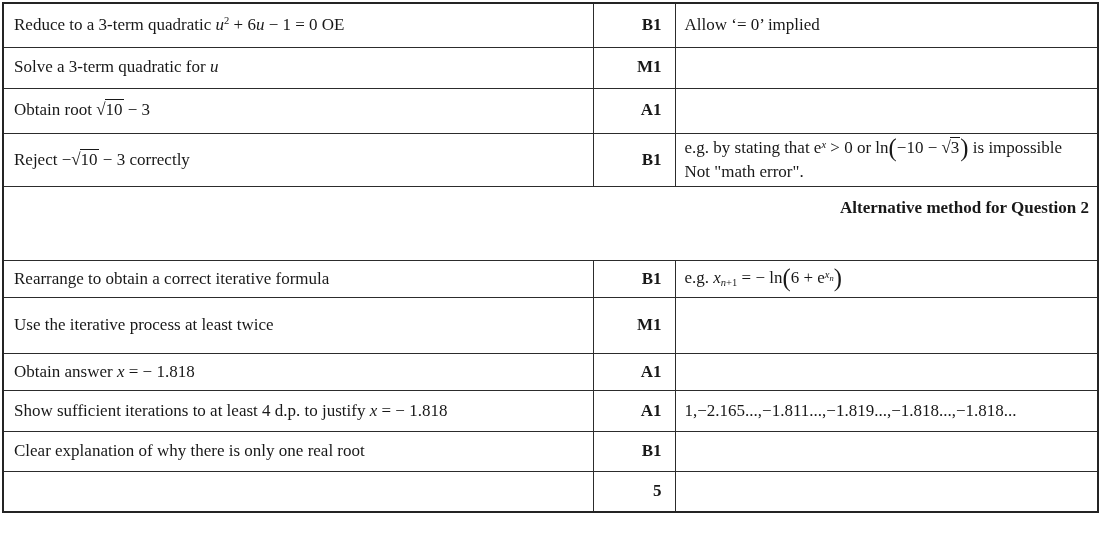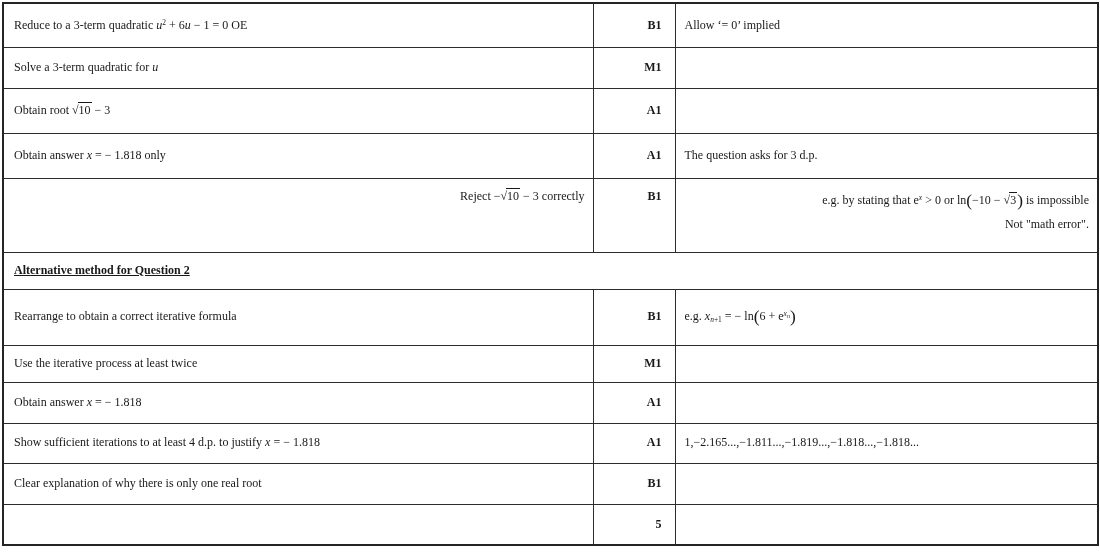--- a/index.html
+++ b/index.html
@@ -11,21 +11,21 @@
   table.ms{
     border-collapse:collapse;table-layout:fixed;
     width:1095px;margin:2px;
     border:2.4px solid #242424;background:#ffffff;
   }
   col.c-desc{width:590px;}
   col.c-mark{width:82px;}
   col.c-comment{width:423px;}
   td{
     border:1.6px solid #2c2c2c;
-    font-size:12px;line-height:1.42;
+    font-size:17px;line-height:1.42;
     vertical-align:middle;padding:2px 8px;overflow:hidden;
   }
   td.desc{padding-left:10px;}
   td.mark{text-align:right;font-weight:bold;padding-right:13px;font-family:Liberation Serif, serif;}
   td.comment{padding-left:9px;}
   td.section-cell{font-weight:bold;padding-left:10px;}
   
   tr:nth-child(1){height:44px;}
   tr:nth-child(2){height:41px;}
   tr:nth-child(3){height:45px;padding-left:42px;}
@@ -35,21 +35,21 @@
   tr:nth-child(5) td.comment{line-height:2.0;margin-top:28px;}
   tr:nth-child(6){height:37px;}
   tr:nth-child(7){height:56px;margin-left:45px;}
   tr:nth-child(8){height:37px;}
   tr:nth-child(9){height:41px;}
   tr:nth-child(10){height:40px;}
   tr:nth-child(11){height:41px;}
   tr:nth-child(12){height:41px;}
   
   .seg-i{font-style:italic;}
-  .seg-b{font-weight:bold;text-decoration:underline;}
+  .seg-b{font-weight:bold;}
   .seg-sup{font-size:0.62em;vertical-align:0.55em;}
   .seg-supi{font-style:italic;font-size:0.62em;vertical-align:0.5em;}
   .seg-supsubi{font-style:italic;font-size:0.5em;vertical-align:0.26em;}
   .seg-sub{font-size:0.62em;vertical-align:-0.25em;}
   .seg-subi{font-style:italic;font-size:0.62em;vertical-align:-0.25em;}
   .seg-paren{font-size:1.45em;line-height:0;vertical-align:-0.12em;}
   .sqrt{white-space:nowrap;}
   .sqrt .rad{border-top:1.5px solid #181818;padding:0 1px;margin-left:-1px;}
 </style>
 </head>
@@ -70,25 +70,20 @@
         </tr>
         <tr>
           <td class="desc"><span>Solve a 3-term quadratic for </span><span class="seg-i">u</span></td>
           <td class="mark">M1</td>
           <td class="comment"></td>
         </tr>
         <tr>
           <td class="desc"><span>Obtain root </span><span class="sqrt">√<span class="rad">10</span></span><span> − 3</span></td>
           <td class="mark">A1</td>
           <td class="comment"></td>
-        </tr>
-        <tr>
-          <td class="desc"><span>Obtain answer </span><span class="seg-i">x</span><span> = − 1.818 only</span></td>
-          <td class="mark">A1</td>
-          <td class="comment"><span>The question asks for 3 d.p.</span></td>
         </tr>
         <tr>
           <td class="desc"><span>Reject −</span><span class="sqrt">√<span class="rad">10</span></span><span> − 3 correctly</span></td>
           <td class="mark">B1</td>
           <td class="comment"><span>e.g. by stating that e</span><span class="seg-supi">x</span><span> &gt; 0 or ln</span><span class="seg-paren">(</span><span>−10 − </span><span class="sqrt">√<span class="rad">3</span></span><span class="seg-paren">)</span><span> is impossible</span><br><span>Not "math error".</span></td>
         </tr>
         <tr>
           <td class="section-cell" colspan="3"><span class="seg-b">Alternative method for Question 2</span></td>
         </tr>
         <tr>

